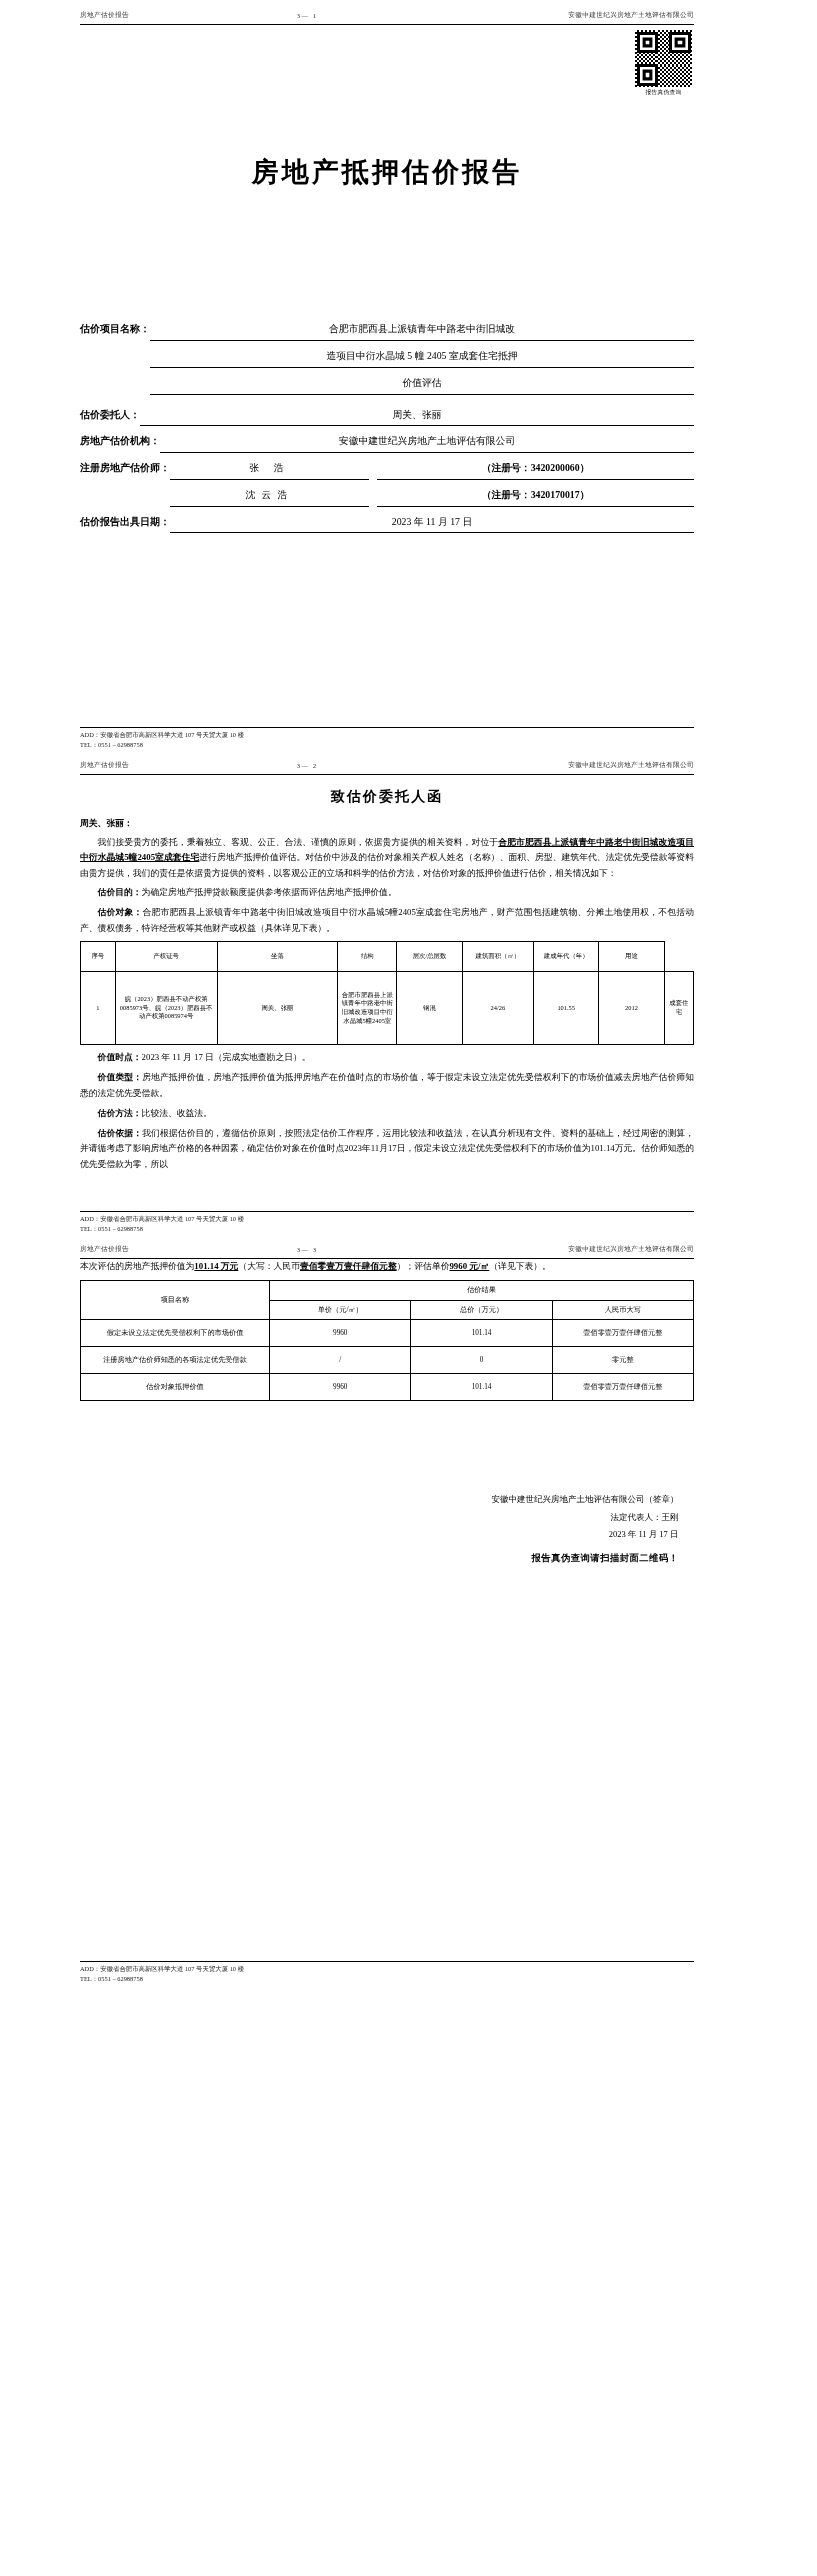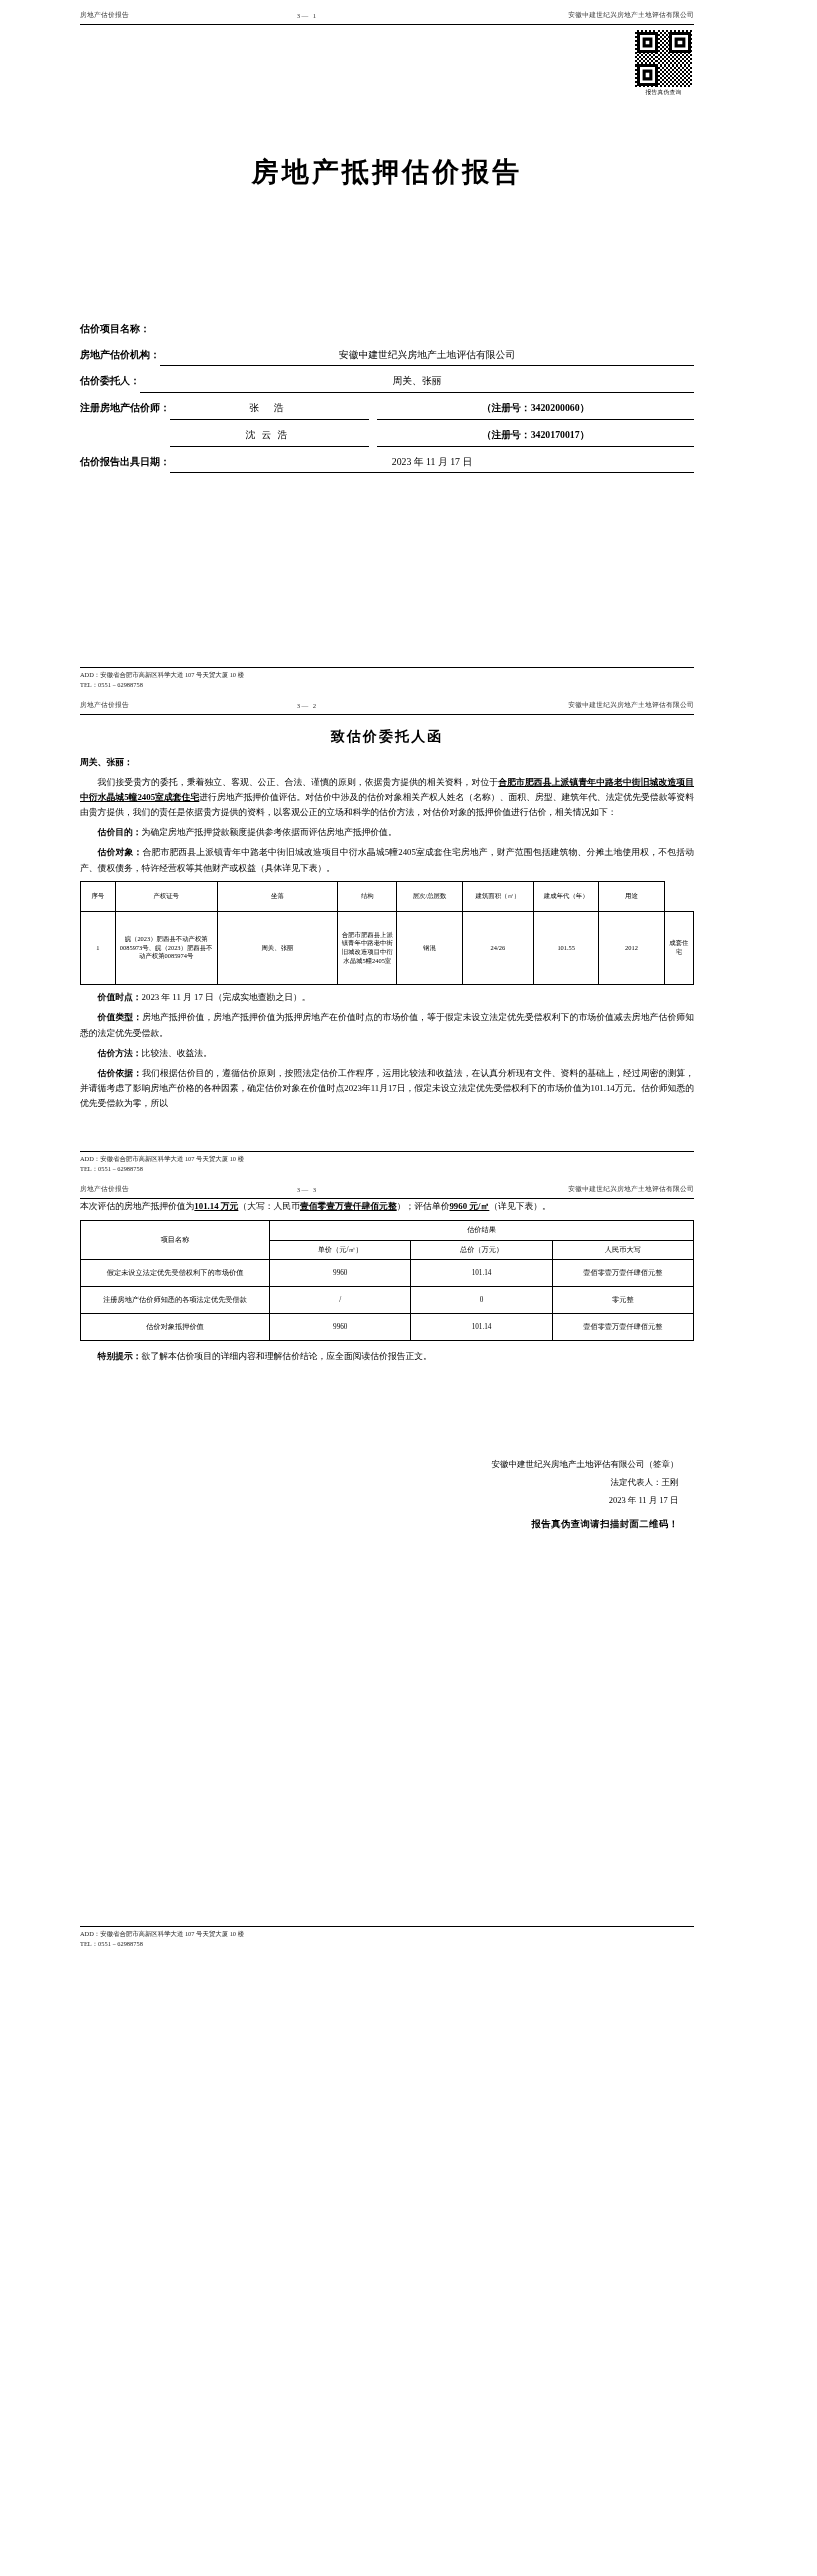--- a/index.html
+++ b/index.html
@@ -267,30 +267,35 @@
       </div>
       <div class="qr-caption">报告真伪查询</div>
     </div>
 
     <div class="cover-title">房地产抵押估价报告</div>
 
     <div class="cover-fields">
 
       <div class="cf-row">
         <div class="cf-label">估价项目名称：</div>
+        <div class="cf-multiline">
+          <div>合肥市肥西县上派镇青年中路老中街旧城改</div>
+          <div>造项目中衍水晶城 5 幢 2405 室成套住宅抵押</div>
+          <div>价值评估</div>
+        </div>
+      </div>
+
+      <div class="cf-row">
+        <div class="cf-label">估价委托人：</div>
+        <div class="cf-val">周关、张丽</div>
       </div>
 
       <div class="cf-row">
         <div class="cf-label">房地产估价机构：</div>
         <div class="cf-val">安徽中建世纪兴房地产土地评估有限公司</div>
-      </div>
-
-      <div class="cf-row">
-        <div class="cf-label">估价委托人：</div>
-        <div class="cf-val">周关、张丽</div>
       </div>
 
       <div class="cf-row">
         <div class="cf-label">注册房地产估价师：</div>
         <div class="cf-inline-2">
           <div class="a">张  浩</div>
           <div class="b">（注册号：3420200060）</div>
         </div>
       </div>
 
@@ -436,23 +441,20 @@
         </tr>
         <tr class="res-row">
           <td>估价对象抵押价值</td>
           <td>9960</td>
           <td>101.14</td>
           <td>壹佰零壹万壹仟肆佰元整</td>
         </tr>
       </tbody>
     </table>
 
-    <p class="tip">
-      <span class="b">特别提示：</span><span>欲了解本估价项目的详细内容和理解估价结论，应全面阅读估价报告正文。</span>
-    </p>
 
     <div class="block-gap-1"></div>
 
     <div class="sig">
       <div>安徽中建世纪兴房地产土地评估有限公司（签章）</div>
       <div>法定代表人：王刚</div>
       <div>2023 年 11 月 17 日</div>
     </div>
 
     <div class="sig-note">报告真伪查询请扫描封面二维码！</div>

